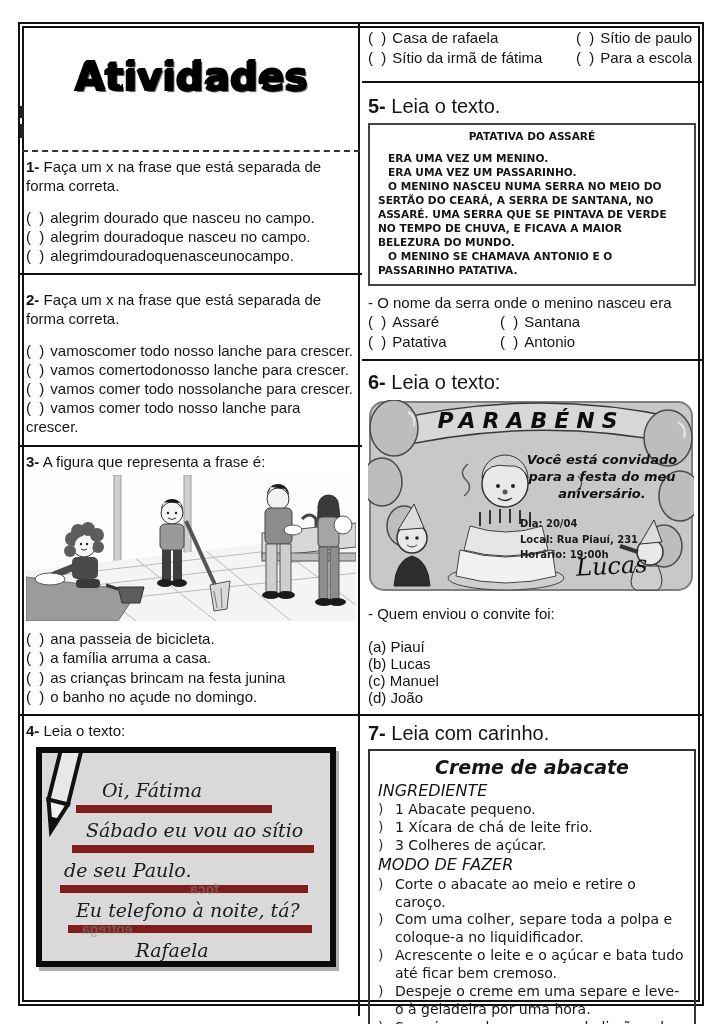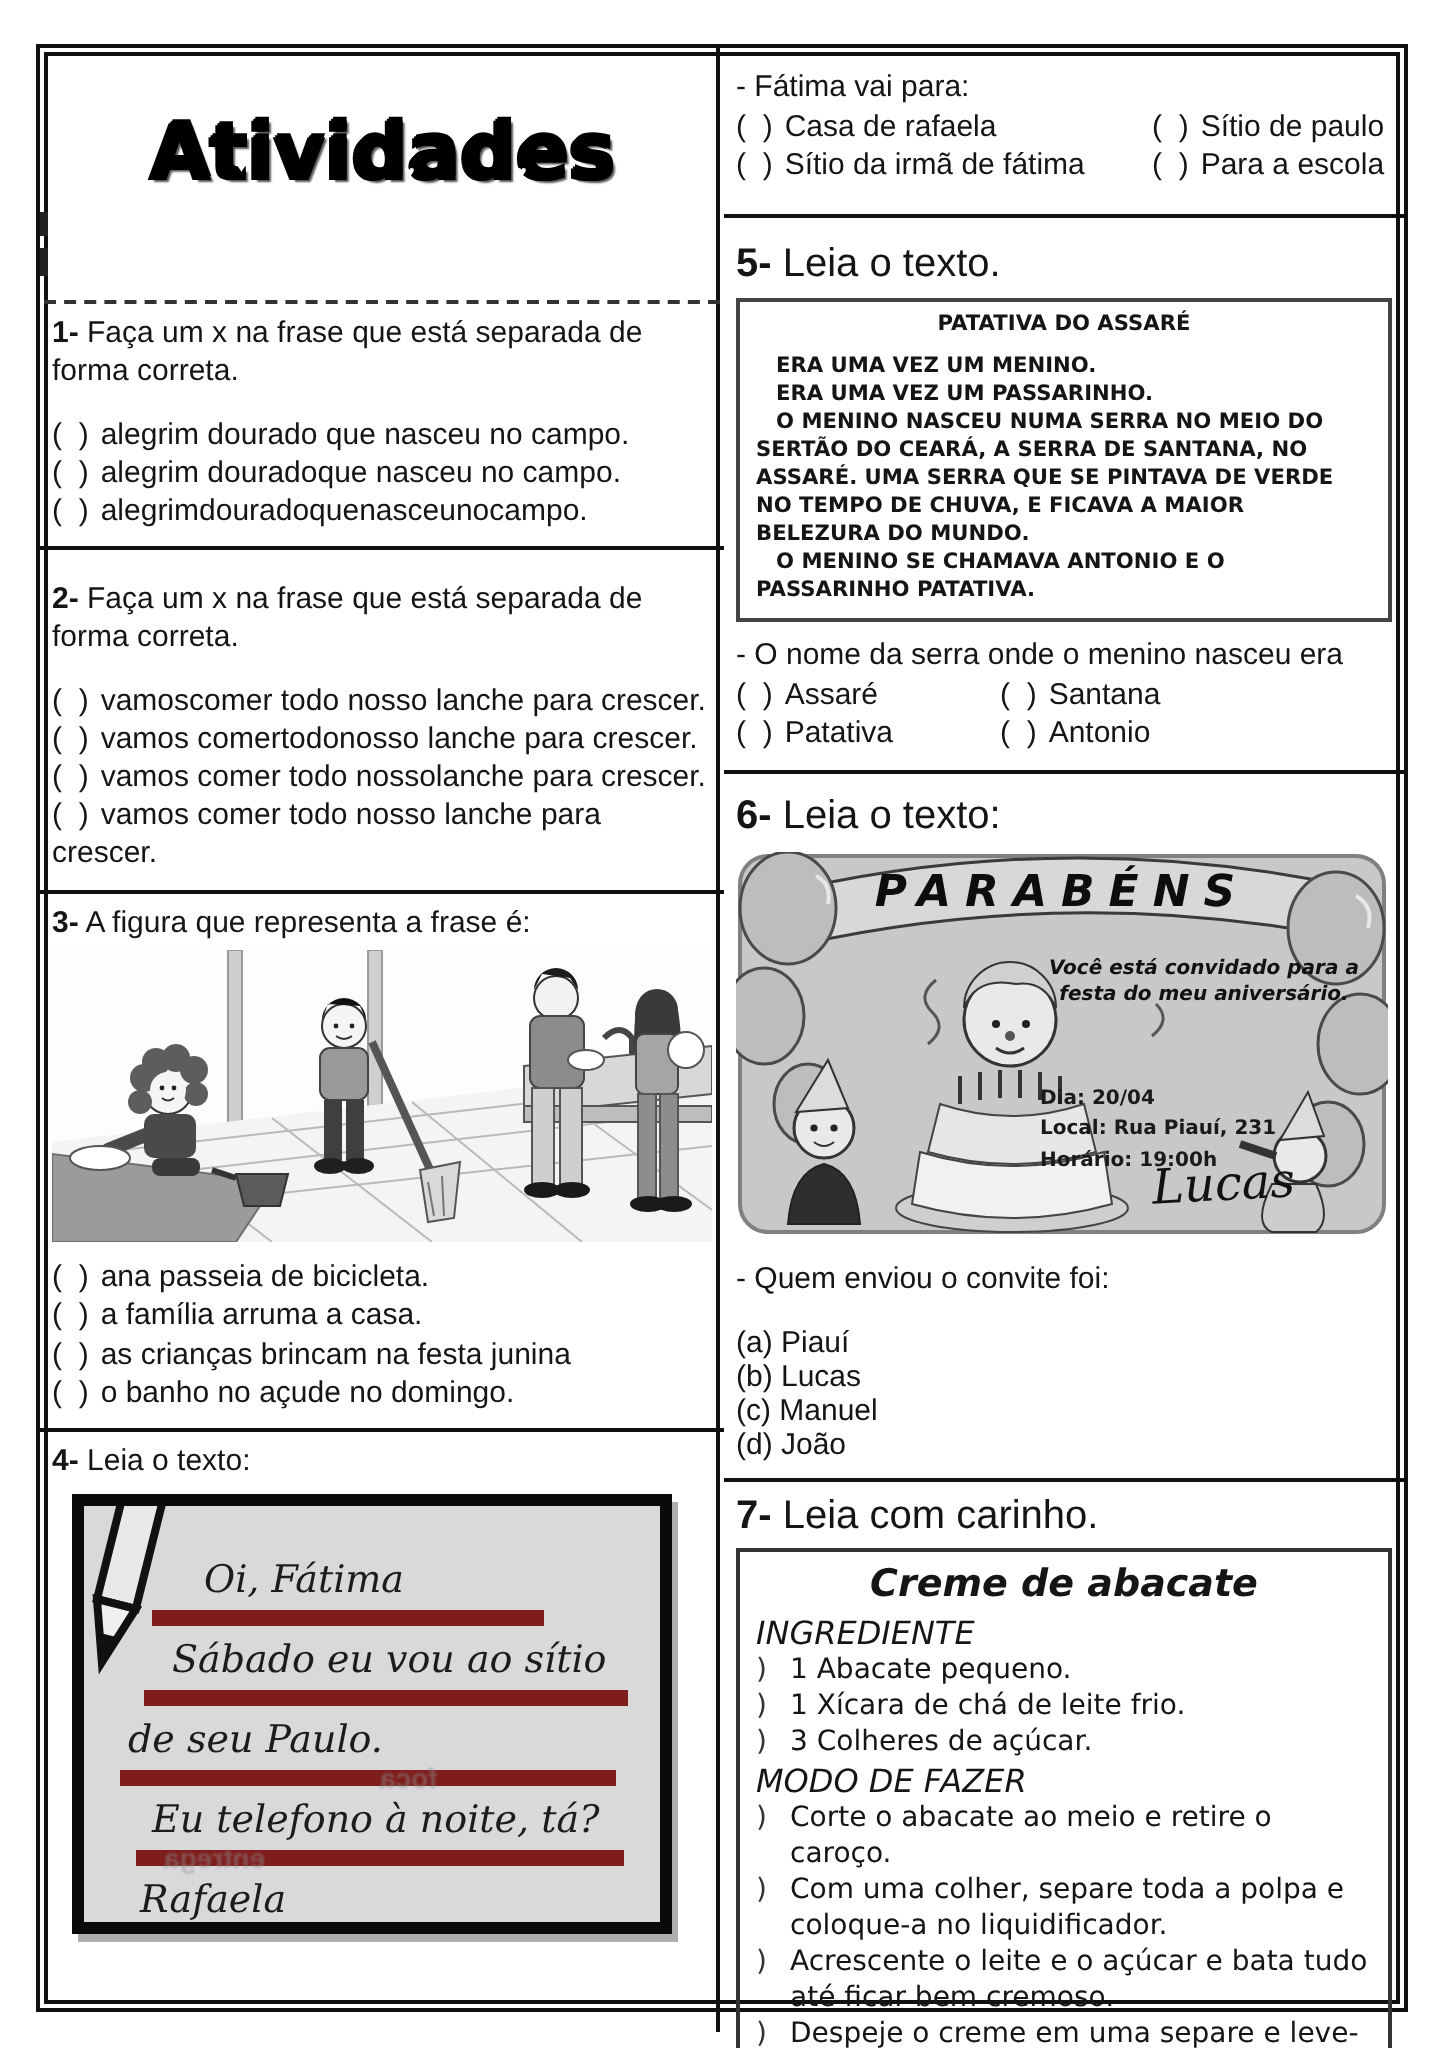--- a/index.html
+++ b/index.html
@@ -44,21 +44,21 @@
         font-family:"DejaVu Sans",sans-serif;font-weight:bold;font-size:10.6px;line-height:1.32;}
   .tbox .ttl{text-align:center;margin-bottom:8px;}
   .tbox p{margin:0;text-indent:10px;}
   
   .invite{position:relative;width:326px;height:192px;margin-top:6px;}
   .inv-title{position:absolute;top:8px;left:0;width:100%;text-align:center;
              font-family:"DejaVu Sans",sans-serif;font-weight:900;font-style:italic;
              font-size:22px;letter-spacing:7px;color:#0d0d0d;}
   .inv-msg{position:absolute;left:148px;top:52px;width:172px;text-align:center;
            font-family:"DejaVu Sans",sans-serif;font-weight:900;font-style:italic;
-           font-size:10px;line-height:1.3;color:#111;}
+           font-size:13px;line-height:1.3;color:#111;}
   .inv-det{position:absolute;left:152px;top:116px;font-family:"DejaVu Sans",sans-serif;
            font-weight:bold;font-size:10px;line-height:1.55;color:#1a1a1a;}
   .inv-sign{position:absolute;left:208px;top:152px;font-family:"DejaVu Serif",serif;
             font-style:italic;font-size:24px;color:#111;transform:rotate(-3deg);}
   
   .recipe{border:2px solid #333;padding:3px 8px 5px 8px;margin-top:4px;
           font-family:"DejaVu Sans",sans-serif;font-size:14px;line-height:1.28;}
   .rtitle{text-align:center;font-weight:bold;font-style:italic;font-size:19px;margin:1px 0 2px 0;}
   .rlabel{font-style:italic;font-size:16px;}
   .ritem{display:flex;}
@@ -210,30 +210,29 @@
         <rect x="14" y="-18" width="20" height="74" fill="#e8e8e8" stroke="#111" stroke-width="4"></rect>
         <polygon points="14,56 34,56 24,86" fill="#f0f0f0" stroke="#111" stroke-width="4"></polygon>
         <polygon points="20,72 28,72 24,86" fill="#111"></polygon>
       </g>
     </svg>
     <div style="padding:20px 14px 0 26px;">
       <div class="lline" style="margin:0 44px 0 8px;padding-left:26px;">Oi, Fátima</div>
       <div class="lline" style="margin:0 2px 0 4px;padding-left:14px;">Sábado eu vou ao sítio</div>
       <div class="lline" style="margin:0 8px 0 -8px;padding-left:4px;">de seu Paulo.</div>
       <div class="lline" style="margin:0 4px 0 0;padding-left:8px;">Eu telefono à noite, tá?</div>
-      <div class="lline" style="margin:0 28px 0 2px;text-align:left;padding-right:14px;">Rafaela</div>
+      <div class="lline" style="margin:0 28px 0 2px;text-align:center;padding-right:14px;">Rafaela</div>
     </div>
     <span class="ghost" style="left:148px;top:128px;">foca</span>
     <span class="ghost" style="left:40px;top:168px;">entrega</span>
   </div>
 </div>
 
 <div class="col col-right">
 
-  <div class="subq" style="margin-top:6px;">- Fátima vai para:</div>
   <div class="optgrid g205">
     <span><span class="mk">(&nbsp;&nbsp;)</span><span>Casa de rafaela</span></span>
     <span><span class="mk">(&nbsp;&nbsp;)</span><span>Sítio de paulo</span></span>
   </div>
   <div class="optgrid g205">
     <span><span class="mk">(&nbsp;&nbsp;)</span><span>Sítio da irmã de fátima</span></span>
     <span><span class="mk">(&nbsp;&nbsp;)</span><span>Para a escola</span></span>
   </div>
   <div class="hsep" style="margin-top:14px;"></div>
 

